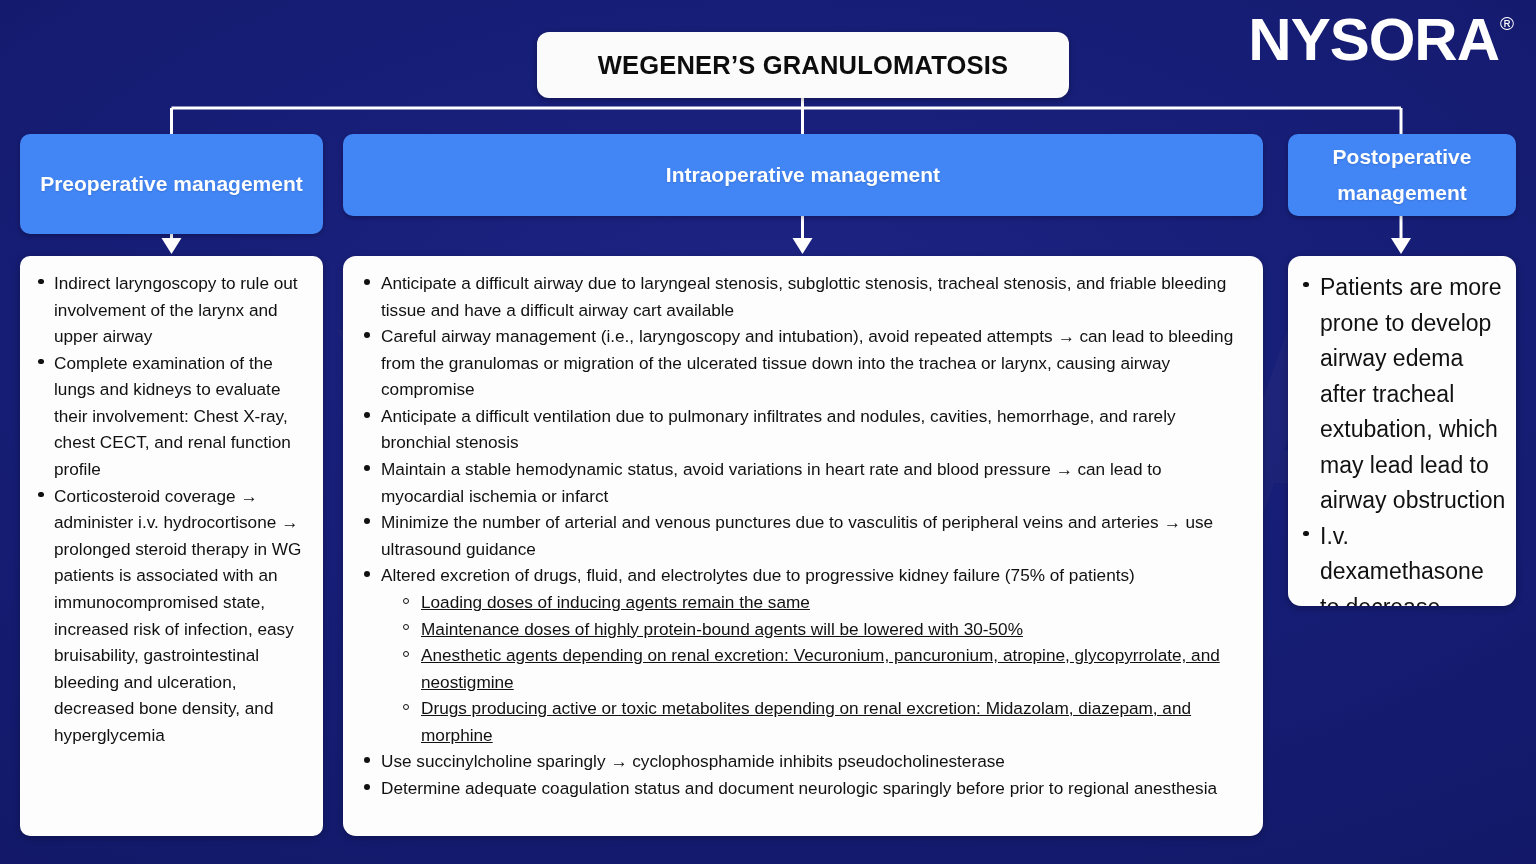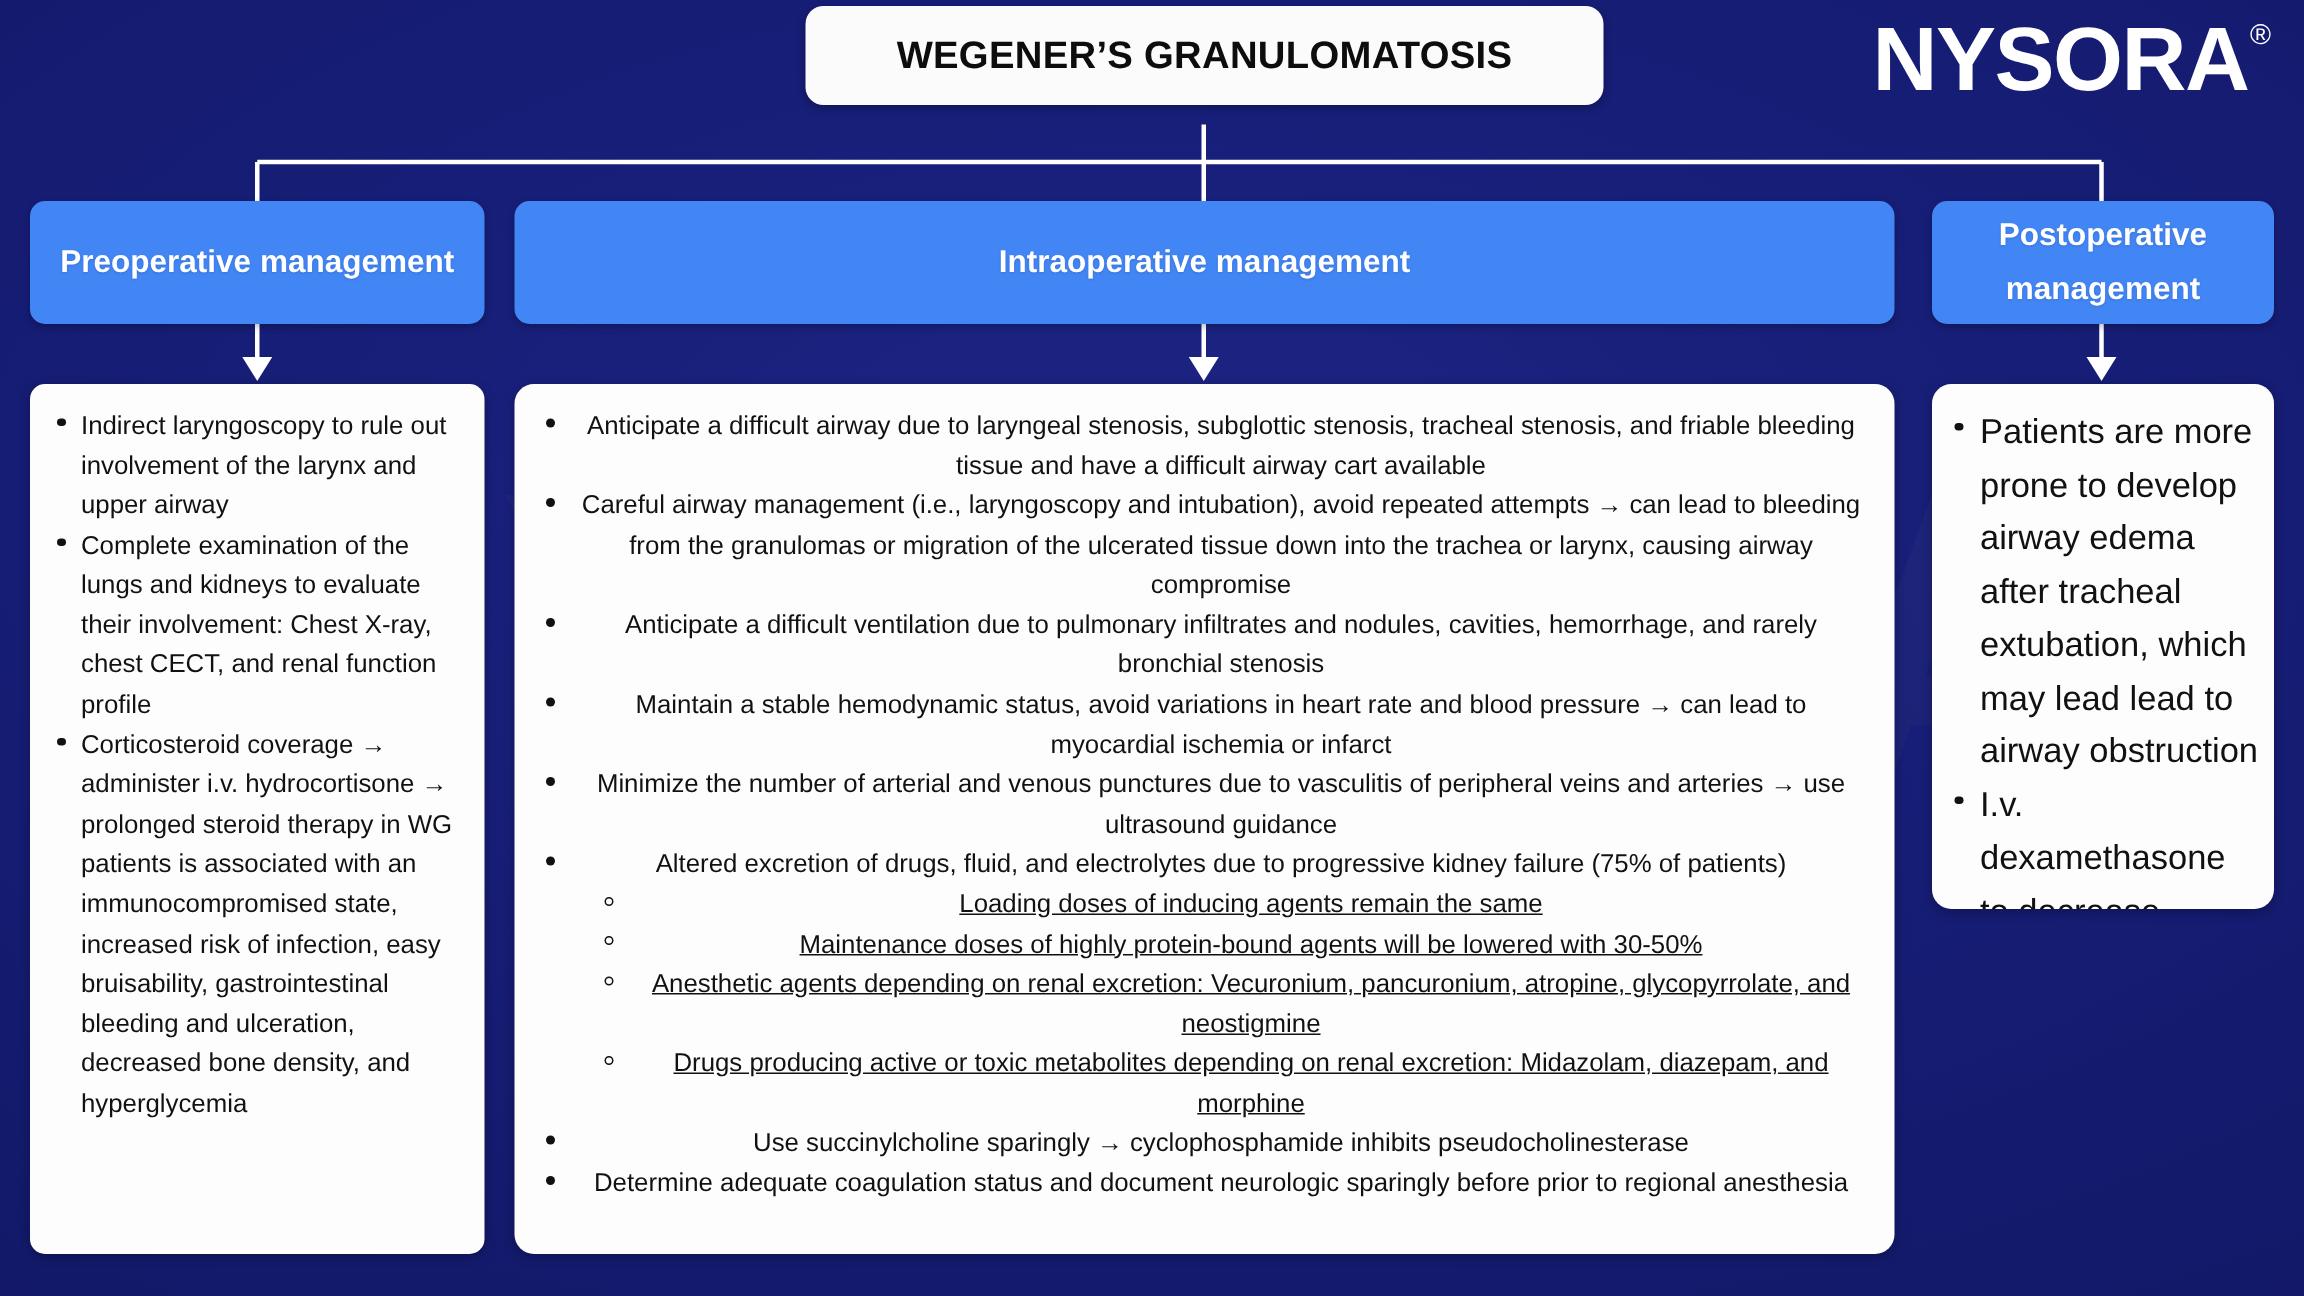--- a/index.html
+++ b/index.html
@@ -60,21 +60,21 @@
     line-height: 1;
     margin-top: 4px;
     margin-left: 1px;
     font-weight: 500;
   }
 
   
   #title-pill {
     position: absolute;
     left: 537px;
-    top: 4px;
+    top: 32px;
     width: 532px;
     height: 66px;
     background: #fbfbfb;
     border-radius: 12px;
     display: flex;
     align-items: center;
     justify-content: center;
     z-index: 20;
     box-shadow: 0 2px 6px rgba(0,0,0,0.30);
   }
@@ -177,31 +177,31 @@
   
   #card-preop { left: 20px; top: 256px; width: 303px; height: 580px; border-radius: 10px; }
   #card-preop .card-inner { padding: 14px 12px 10px 10px; }
   #card-preop ul.lvl1 { font-size: 17.2px; line-height: 1.545; }
   #card-preop ul.lvl1 > li { padding-left: 24px; }
   #card-preop ul.lvl1 > li::before { left: 8px; width: 5.5px; height: 5.5px; }
 
   
   #card-intraop { left: 343px; top: 256px; width: 920px; height: 580px; }
   #card-intraop .card-inner { padding: 14px 16px 12px 12px; }
-  #card-intraop ul.lvl1 { font-size: 17.2px; line-height: 1.545; text-align: center; }
+  #card-intraop ul.lvl1 { font-size: 17.2px; line-height: 1.545; }
   #card-intraop ul.lvl2 { font-size: 17.2px; line-height: 1.545; margin-left: 14px; text-decoration: underline; }
 
   
   #card-postop { left: 1288px; top: 256px; width: 228px; height: 350px; }
   #card-postop .card-inner { padding: 14px 10px 10px 8px; }
   #card-postop ul.lvl1 { font-size: 23px; line-height: 1.545; }
   #card-postop ul.lvl1 > li { padding-left: 24px; }
   #card-postop ul.lvl1 > li::before { left: 7px; width: 5.5px; height: 5.5px; }
 
-  #hdr-preop  { left: 20px;   top: 134px; width: 303px; height: 82px; }
+  #hdr-preop  { left: 20px;   top: 134px; width: 303px; height: 100px; }
   #hdr-intraop{ left: 343px;  top: 134px; width: 920px; height: 82px; }
   #hdr-postop { left: 1288px; top: 134px; width: 228px; height: 82px; }
 </style>
 </head>
 <body>
 
 <div id="watermark">
   <div class="wm-text">NYSORA</div>
 </div>
 

